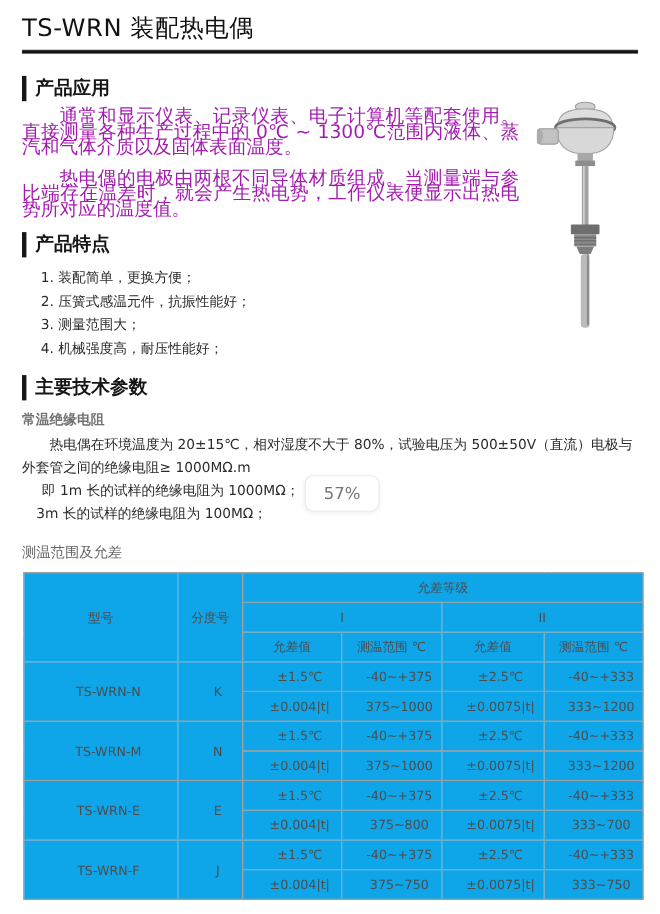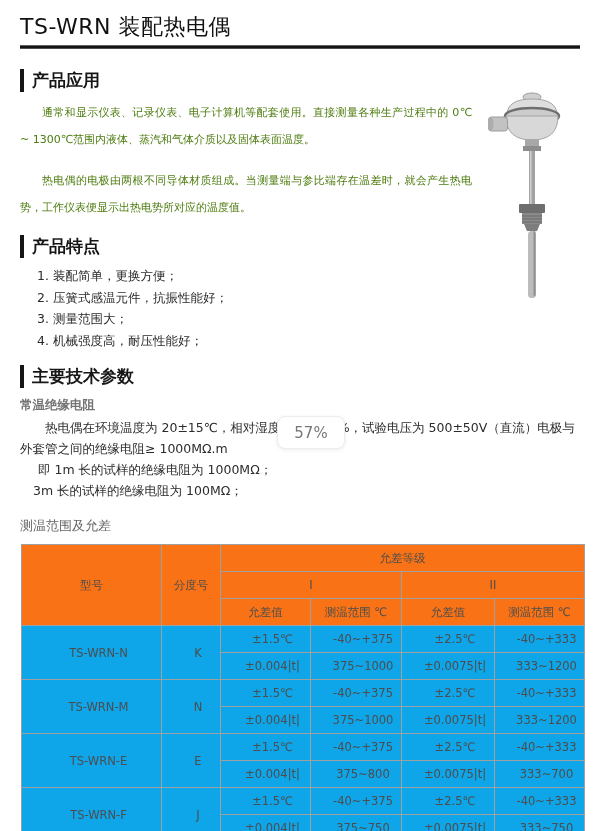--- a/index.html
+++ b/index.html
@@ -30,23 +30,23 @@
     font-weight: bold;
     color: #161616;
     line-height: 23px;
     border-left: 4px solid #161616;
     padding-left: 8px;
     margin-bottom: 7px;
   }
   .sec { margin-bottom: 14px; }
 
   .body-text {
-    font-size: 11px;
-    line-height: 27px;
-    color: #4d7c0f;
+    font-size: 17px;
+    line-height: 14px;
+    color: #a21caf;
     text-indent: 2em;
     text-align: justify;
   }
   .narrow { margin-right: 108px; }
 
   .feature-list { margin: 2px 0 4px 0; }
   .feature-item {
     font-size: 12.5px;
     line-height: 21.5px;
     color: #2b2b2b;
@@ -81,27 +81,27 @@
     color: #4d4d4d;
   }
   table.spec th, table.spec td {
     border: 1px solid #a0a0a0;
     text-align: center;
     vertical-align: middle;
     height: 27px;
     font-weight: normal;
     padding: 0 2px;
   }
-  table.spec thead th { background: #f97316; }
+  table.spec thead th { background: #0ea5e9; }
   table.spec td { background: #0ea5e9; padding-left: 16px; }
 
   .zoom-badge {
     position: absolute;
     left: 277px;
-    top: 416px;
+    top: 432px;
     width: 68px;
     height: 33px;
     background: #ffffff;
     border: 1px solid #ececec;
     border-radius: 8px;
     box-shadow: 0 1px 4px rgba(0,0,0,0.07);
     display: flex;
     align-items: center;
     justify-content: center;
     font-size: 15px;

